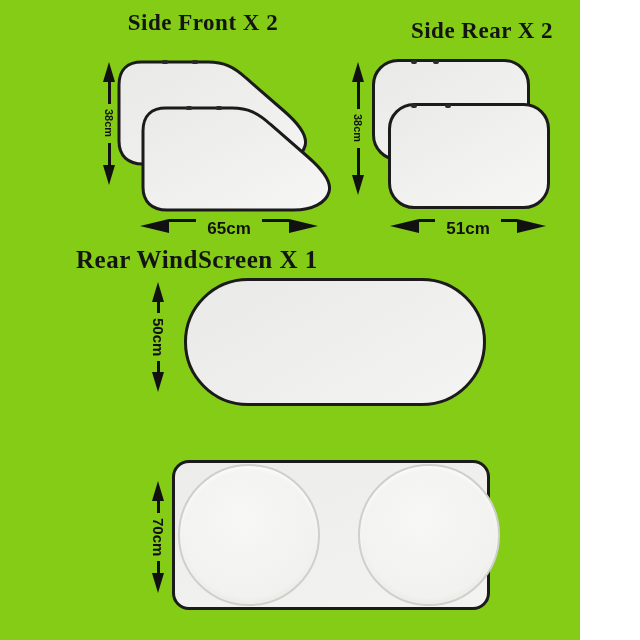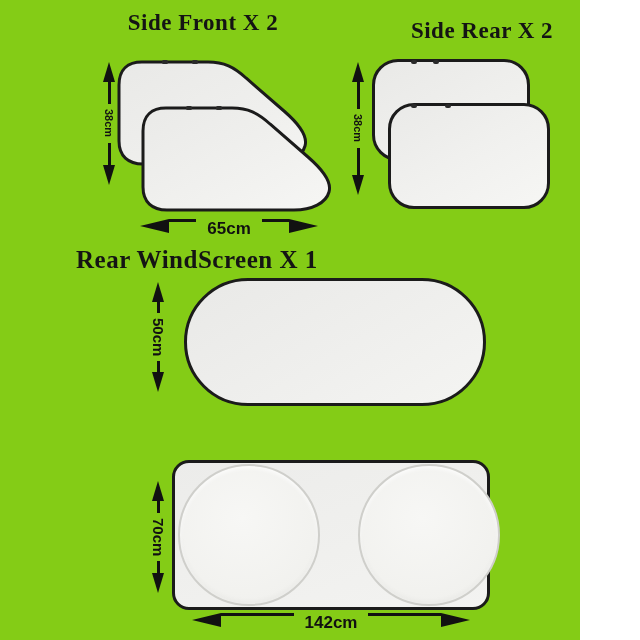--- a/index.html
+++ b/index.html
@@ -109,20 +109,27 @@
   </div>
 
   <div class="vdim" style="left:349px; top:62px; height:133px;">
     <span class="av-up"></span>
     <span class="vline"></span>
     <span class="dim-label-v small">38cm</span>
     <span class="vline"></span>
     <span class="av-down"></span>
   </div>
 
+  <div class="hdim" style="left:390px; top:219px; width:156px;">
+    <span class="ah-left"></span>
+    <span class="hline"></span>
+    <span class="dim-label">51cm</span>
+    <span class="hline"></span>
+    <span class="ah-right"></span>
+  </div>
 
   <div class="abs title" style="left:76px; top:246px; font-size:25px;">Rear WindScreen X 1</div>
 
   <div class="shade oval" style="left:184px; top:278px; width:302px; height:128px;"></div>
 
   <div class="vdim" style="left:149px; top:282px; height:110px;">
     <span class="av-up"></span>
     <span class="vline"></span>
     <span class="dim-label-v">50cm</span>
     <span class="vline"></span>
@@ -137,21 +144,14 @@
   </div>
 
   <div class="vdim" style="left:149px; top:481px; height:112px;">
     <span class="av-up"></span>
     <span class="vline"></span>
     <span class="dim-label-v">70cm</span>
     <span class="vline"></span>
     <span class="av-down"></span>
   </div>
 
-  <div class="hdim" style="left:192px; top:613px; width:278px;">
-    <span class="ah-left"></span>
-    <span class="hline"></span>
-    <span class="dim-label">142cm</span>
-    <span class="hline"></span>
-    <span class="ah-right"></span>
-  </div>
 
 </div>
 
 </body></html>

